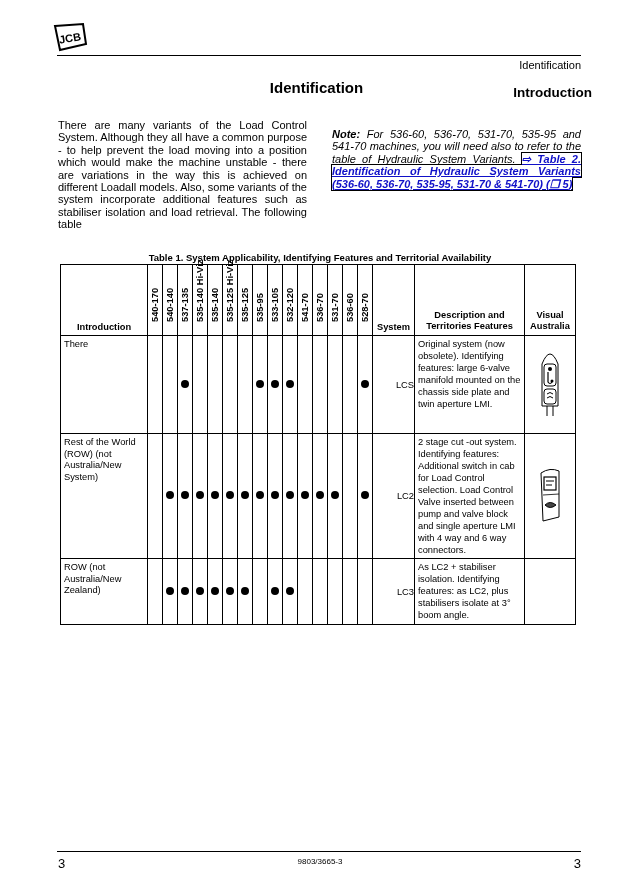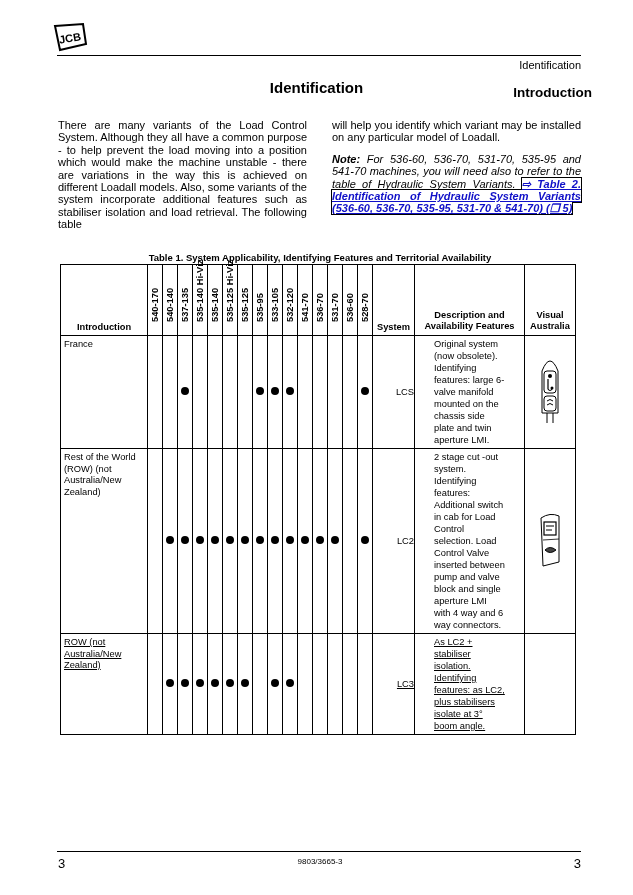--- a/index.html
+++ b/index.html
@@ -24,21 +24,21 @@
   .vhead { height: 70px; position: relative; }
   .vhead span { position: absolute; left: 50%; bottom: 3px; transform-origin: 0 0;
                 transform: rotate(-90deg) translate(0,-50%); white-space: nowrap; font-size: 9.3px; font-weight: bold; }
   .th-terr { text-align: center; padding-bottom: 3px !important; }
   .th-sys { padding-bottom: 3px !important; }
   .th-desc, .th-vis { text-align: center; padding-bottom: 3px !important; line-height: 11px; }
   .terr { padding: 3px 3px 0 3px !important; line-height: 11.5px; }
   .dot-cell { vertical-align: middle !important; text-align: center; }
   .dot { display: inline-block; width: 8px; height: 8px; border-radius: 50%; background: #000; }
   .sys { vertical-align: middle !important; text-align: right; }
-  .desc { padding: 2px 19px !important; line-height: 12px; }
+  .desc { padding: 2px 3px !important; line-height: 12px; }
   .vis { vertical-align: middle !important; text-align: center; }
   #ftr-rule { left: 57px; top: 851px; width: 524px; height: 0; border-top: 1.5px solid #000; }
   #ftr-left { left: 58px; top: 856px; font-size: 13px; }
   #ftr-right { right: 52px; top: 856px; font-size: 13px; }
   #ftr-center { left: 0; width: 640px; top: 857px; text-align: center; font-size: 8px; }
 </style>
 </head>
 <body>
 
 <div id="logo" class="abs">
@@ -48,21 +48,20 @@
   </svg>
 </div>
 <div id="hdr-section" class="abs">Introduction</div>
 <div id="hdr-rule" class="abs"></div>
 <div id="hdr-sub" class="abs">Identification</div>
 
 <div id="page-title" class="abs">Identification</div>
 
 <div id="col-left" class="abs para">There are many variants of the Load Control System. Although they all have a common purpose - to help prevent the load moving into a position which would make the machine unstable - there are variations in the way this is achieved on different Loadall models. Also, some variants of the system incorporate additional features such as stabiliser isolation and load retrieval. The following table</div>
 <div id="col-right" class="abs para">
-  <div>will help you identify which variant may be installed on any particular model of Loadall.</div>
   <div id="note"><b>Note:</b><span> For 536-60, 536-70, 531-70, 535-95 and 541-70 machines, you will need also to refer to the table of Hydraulic System Variants. </span><span class="xref">⇨ Table 2. Identification of Hydraulic System Variants (536-60, 536-70, 535-95, 531-70 &amp; 541-70) (❐ 5)</span></div>
 </div>
 
 <div id="tbl-caption" class="abs">Table 1. System Applicability, Identifying Features and Territorial Availability</div>
 
 <table id="sysTable">
   <colgroup>
     <col style="width:87px">
     <col style="width:15px">
       <col style="width:15px">
@@ -125,27 +124,27 @@
     <th class="vhead">
           <span>531-70</span>
         </th>
     <th class="vhead">
           <span>536-60</span>
         </th>
     <th class="vhead">
           <span>528-70</span>
         </th>
     <th class="th-sys">System</th>
-    <th class="th-desc">Description and Availability Features</th>
+    <th class="th-desc">Description and Territories Features</th>
     <th class="th-vis">Visual Australia</th>
   </tr>
   </tbody>
     <tbody id="rows">
       <tr style="height: 98px;">
-        <td class="terr">France</td>
+        <td class="terr">There</td>
         <td class="dot-cell"></td>
         <td class="dot-cell"></td>
         <td class="dot-cell"><span class="dot"></span></td>
         <td class="dot-cell"></td>
         <td class="dot-cell"></td>
         <td class="dot-cell"></td>
         <td class="dot-cell"></td>
         <td class="dot-cell"><span class="dot"></span></td>
         <td class="dot-cell"><span class="dot"></span></td>
         <td class="dot-cell"><span class="dot"></span></td>
@@ -162,21 +161,21 @@
               <circle cx="11" cy="25" r="2" fill="#000"></circle>
               <path d="M9 28 L9 38 Q11 41 13 38" fill="none" stroke="#000" stroke-width="1.2"></path>
               <circle cx="13" cy="37" r="1.5" fill="#000"></circle>
               <rect x="5" y="45" width="12" height="15" rx="3" fill="#fff" stroke="#000" stroke-width="1"></rect>
               <path d="M8 50 Q11 47 14 50 M8 54 Q11 51 14 54" fill="none" stroke="#000" stroke-width="1"></path>
               <line x1="8" y1="62" x2="8" y2="72" stroke="#000"></line>
               <line x1="14" y1="62" x2="14" y2="72" stroke="#000"></line>
             </svg></span></td>
       </tr>
       <tr style="height: 123px;">
-        <td class="terr">Rest of the World (ROW) (not Australia/New Zealand)</td>
+        <td class="terr">Rest of the World (ROW) (not Australia/New System)</td>
         <td class="dot-cell"></td>
         <td class="dot-cell"><span class="dot"></span></td>
         <td class="dot-cell"><span class="dot"></span></td>
         <td class="dot-cell"><span class="dot"></span></td>
         <td class="dot-cell"><span class="dot"></span></td>
         <td class="dot-cell"><span class="dot"></span></td>
         <td class="dot-cell"><span class="dot"></span></td>
         <td class="dot-cell"><span class="dot"></span></td>
         <td class="dot-cell"><span class="dot"></span></td>
         <td class="dot-cell"><span class="dot"></span></td>
@@ -188,21 +187,21 @@
         <td class="sys">LC2</td>
         <td class="desc">2 stage cut -out system. Identifying features: Additional switch in cab for Load Control selection. Load Control Valve inserted between pump and valve block and single aperture LMI with 4 way and 6 way connectors.</td>
         <td class="vis"><span><svg width="26" height="56" viewBox="0 0 26 56">
               <path d="M4 6 Q13 0 22 4 L22 50 L6 54 Z" fill="#fff" stroke="#000" stroke-width="1"></path>
               <rect x="7" y="10" width="12" height="13" fill="#fff" stroke="#000" stroke-width="1.2"></rect>
               <path d="M9 14 L17 14 M9 18 L15 18" stroke="#000"></path>
               <line x1="6" y1="28" x2="22" y2="27" stroke="#000" stroke-width="0.8"></line>
               <path d="M8 38 Q13 33 19 38 Q13 43 8 38" fill="#444" stroke="#000"></path>
             </svg></span></td>
       </tr>
-      <tr style="height: 66px; text-decoration: underline;">
+      <tr style="height: 66px;">
         <td class="terr">ROW (not Australia/New Zealand)</td>
         <td class="dot-cell"></td>
         <td class="dot-cell"><span class="dot"></span></td>
         <td class="dot-cell"><span class="dot"></span></td>
         <td class="dot-cell"><span class="dot"></span></td>
         <td class="dot-cell"><span class="dot"></span></td>
         <td class="dot-cell"><span class="dot"></span></td>
         <td class="dot-cell"><span class="dot"></span></td>
         <td class="dot-cell"></td>
         <td class="dot-cell"><span class="dot"></span></td>

